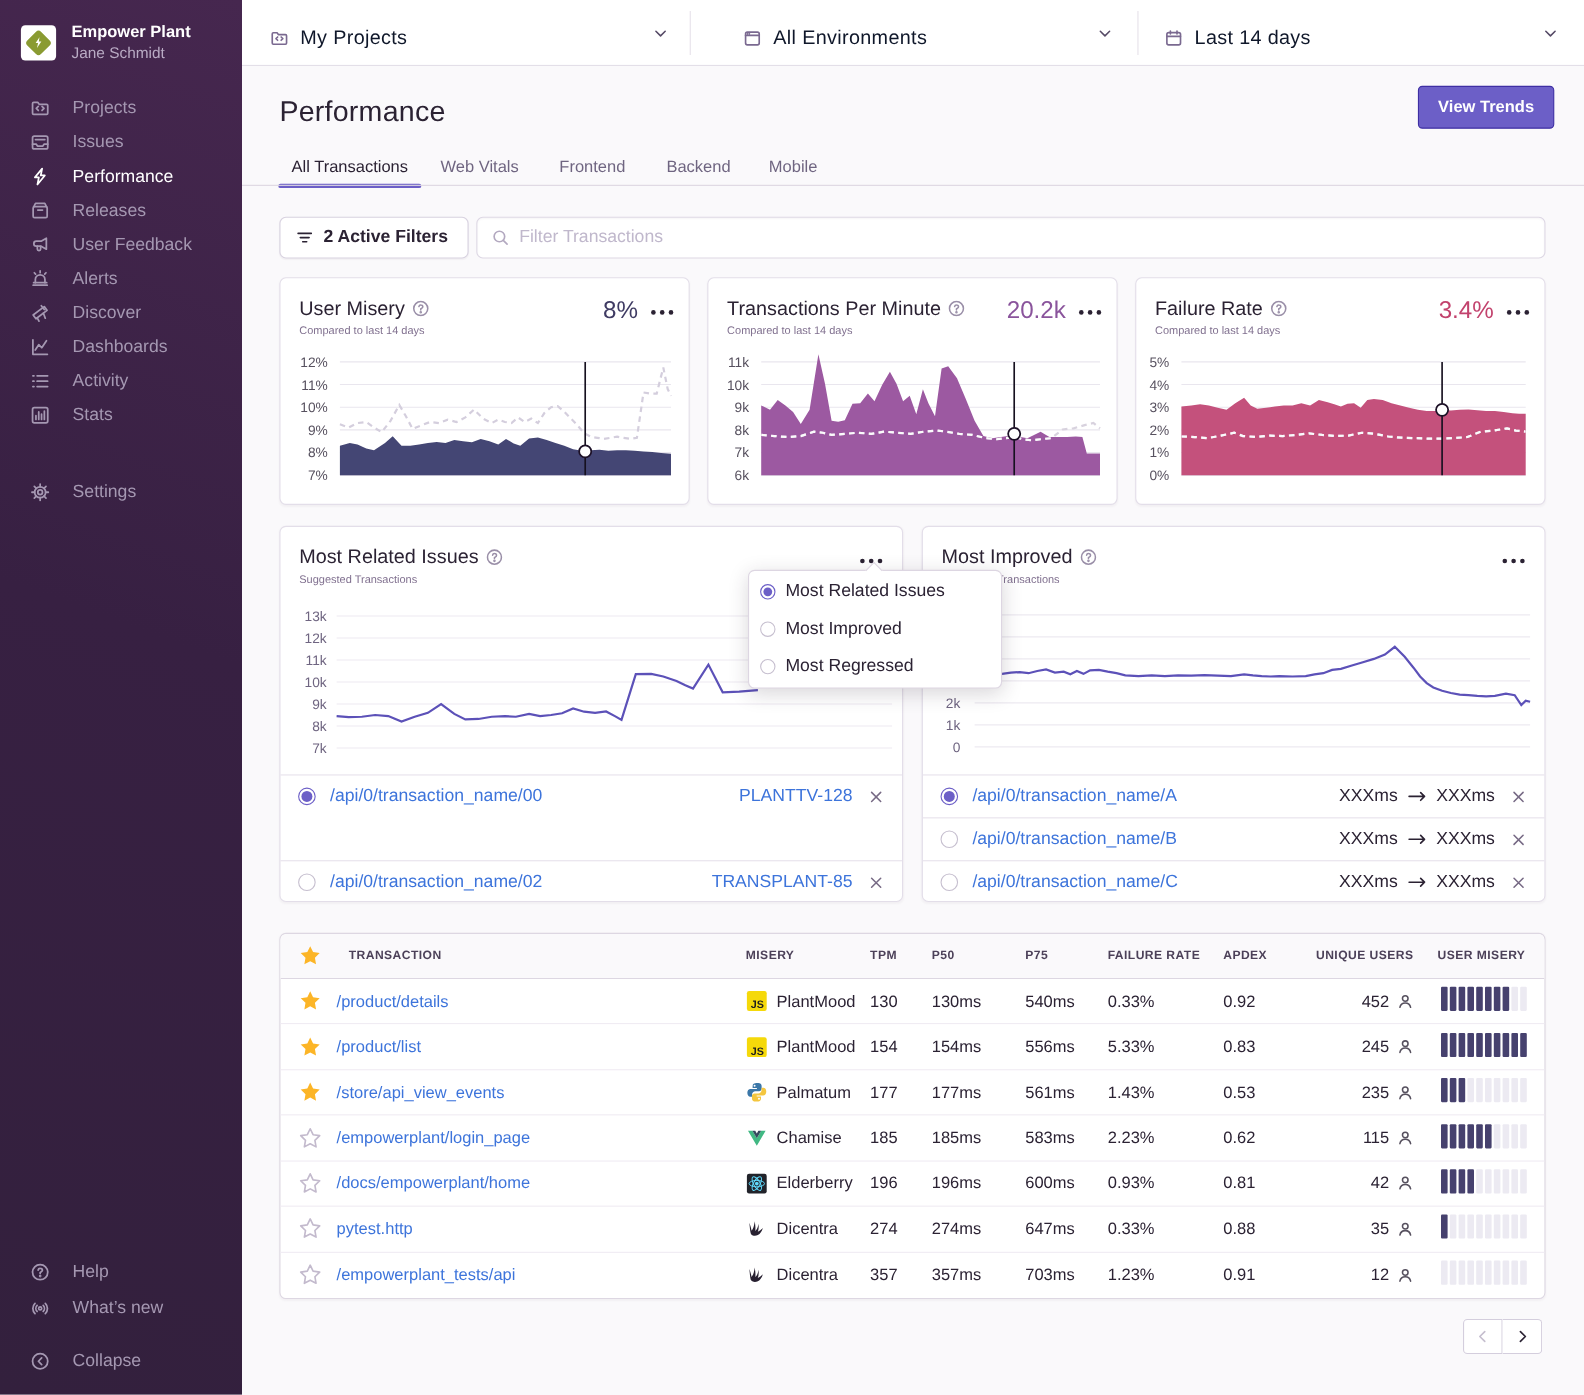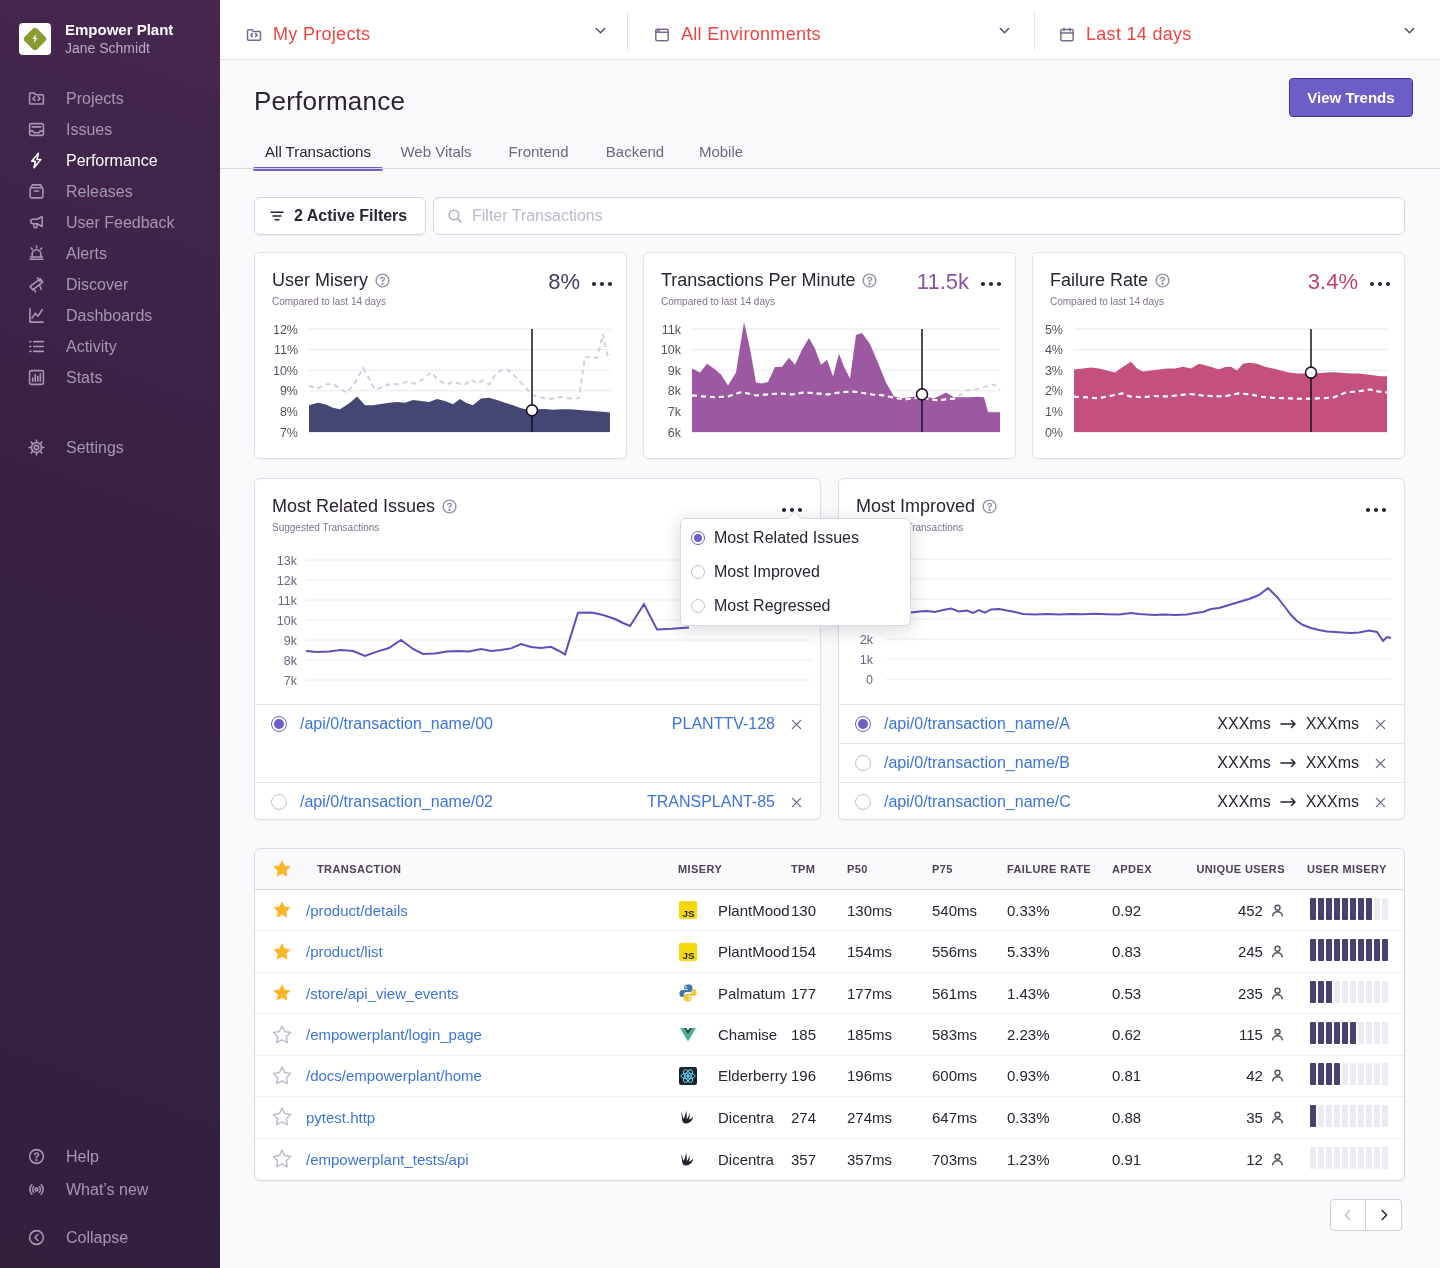--- a/index.html
+++ b/index.html
@@ -12,21 +12,21 @@
 #sb-logo svg{position:absolute;left:4px;top:4px}
 #sb-titles{margin-left:14px}
 #sb-titles .t1{color:#fff;font-weight:bold;font-size:15px;line-height:19px}
 #sb-titles .t2{color:#b9abc4;font-size:14px;line-height:18px}
 ul.nav{list-style:none;position:absolute;left:0;width:220px}
 ul.nav li{height:31px;display:flex;align-items:center;padding-left:28px}
 ul.nav li .ic{width:17px;height:17px;margin-right:21px;display:flex;align-items:center;justify-content:center}
 ul.nav li.on{color:#fff}
 
 #topbar{position:absolute;left:220px;top:0;width:1220px;height:60px;background:#fff;border-bottom:1px solid #e3dfe8}
-.tb-item{position:absolute;top:0;height:69px;display:flex;align-items:center;color:#ef4444;font-size:18px;letter-spacing:.3px}
+.tb-item{position:absolute;top:0;height:69px;display:flex;align-items:center;color:#0f172a;font-size:18px;letter-spacing:.3px}
 .tb-item .ic{color:#7a6990;margin-right:11px;display:flex}
 .tb-sep{position:absolute;top:10px;height:40px;width:1px;background:#e6e2ea}
 .tb-chev{position:absolute;top:23px;color:#564a66}
 
 #pg-title{position:absolute;left:254px;top:86px;font-size:26px;color:#2b2233;letter-spacing:.2px}
 #btn-trends{position:absolute;left:1289px;top:78px;width:124px;height:39px;background:#6c5fc7;border:1px solid #3e2fa3;border-radius:4px;color:#fff;font-weight:bold;font-size:15px;display:flex;align-items:center;justify-content:center}
 .tab{position:absolute;top:143px;font-size:15px;color:#6f6581;text-align:center}
 .tab.on{color:#2b2233}
 .tab .ul{position:absolute;left:0;right:0;bottom:-10.5px;height:4px;background:#6c5fc7;border-radius:2px}
 #tabline{position:absolute;left:220px;top:168px;width:1220px;height:1px;background:#ddd6e2}
@@ -58,21 +58,21 @@
 #menu .mi span.lab{margin-left:9px}
 
 #ttable{position:absolute;left:254px;top:848px;width:1151px;background:#fff;border:1px solid #ddd7e2;border-radius:6px;box-shadow:0 1px 2px rgba(43,34,51,.04)}
 #thead{height:41px;background:#faf9fb;border-bottom:1px solid #ddd7e2;border-radius:6px 6px 0 0;display:flex;align-items:center;font-size:11px;font-weight:bold;color:#4c4159;letter-spacing:.4px}
 .trow{height:41.45px;border-bottom:1px solid #f0ecf3;display:flex;align-items:center;font-size:15px;color:#2b2233}
 .trow:last-child{border-bottom:none}
 .c-star{width:46px;display:flex;flex:none;padding-left:17px}
 .c-tx{width:360px;flex:none;padding-left:5px;color:#3d74db}
 #thead .c-tx{color:#4c4159;padding-left:16px}
 .c-proj{width:130px;flex:none;display:flex;align-items:center;padding-left:17px}
-.c-proj .pi{display:flex;margin-right:20px}
+.c-proj .pi{display:flex;margin-right:8px}
 .c-num{flex:none;text-align:left}
 .c-tpm{width:56px}.c-p50{width:85px}.c-p75{width:75px}.c-fail{width:105px}.c-apdex{width:61px}
 .c-users{width:120px;display:flex;align-items:center;justify-content:flex-end;padding-right:7px}
 .c-users .ic{margin-left:7px;color:#57515f;display:flex}
 .c-mis{width:113px;padding-left:18px}
 .mis{display:inline-flex;height:22px;align-items:stretch}
 .mis i{width:6px;margin-right:2px;border-radius:1px}
 
 #pager{position:absolute;left:1330px;top:1199px;width:73px;height:32px;display:flex}
 #pager .pb{width:36px;height:32px;background:#fff;border:1px solid #d4cedd;display:flex;align-items:center;justify-content:center}
@@ -193,21 +193,21 @@
     <div class="tb-item" style="left:246px"><span class="ic">
         <svg width="16" height="16" viewBox="0 0 16 16" fill="none" stroke="currentColor" stroke-width="1.5" stroke-linecap="round" stroke-linejoin="round">
           <path d="M1.5 12.2V3.8c0-.6.4-1 1-1h3.4l1.3 1.7h6.3c.6 0 1 .4 1 1v6.7c0 .6-.4 1-1 1h-11c-.6 0-1-.4-1-1z"></path>
           <path d="M6.4 6.6 4.9 8.1l1.5 1.5M9.6 6.6l1.5 1.5-1.5 1.5"></path>
         </svg>
       </span>My Projects</div>
     <span class="tb-chev" style="left:593px"><svg width="15" height="15" viewBox="0 0 16 16" fill="none" stroke="currentColor" stroke-width="1.5" stroke-linecap="round" stroke-linejoin="round">
         <path d="M3.5 5.8 8 10.3l4.5-4.5"></path>
       </svg></span>
     <div class="tb-sep" style="left:627px"></div>
-    <div class="tb-item" style="left:654px"><span class="ic">
+    <div class="tb-item" style="left:676px"><span class="ic">
         <svg width="16" height="16" viewBox="0 0 16 16" fill="none" stroke="currentColor" stroke-width="1.5" stroke-linecap="round" stroke-linejoin="round">
           <rect x="1.8" y="2.2" width="12.4" height="11.6" rx="1.6"></rect>
           <path d="M1.8 5.2h12.4M3.6 3.7h.1M5.2 3.7h.1"></path>
         </svg>
       </span>All Environments</div>
     <span class="tb-chev" style="left:997px"><svg width="15" height="15" viewBox="0 0 16 16" fill="none" stroke="currentColor" stroke-width="1.5" stroke-linecap="round" stroke-linejoin="round">
         <path d="M3.5 5.8 8 10.3l4.5-4.5"></path>
       </svg></span>
     <div class="tb-sep" style="left:1034px"></div>
     <div class="tb-item" style="left:1059px"><span class="ic">
@@ -305,21 +305,21 @@
         <circle cx="278" cy="141.38" r="5.5" fill="#fff" stroke="#1d1127" stroke-width="1.6"></circle>
       </svg>
       <div class="hd">Transactions Per Minute<span class="q">
           <svg width="15" height="15" viewBox="0 0 16 16" fill="none" stroke="currentColor" stroke-width="1.5" stroke-linecap="round" stroke-linejoin="round">
             <circle cx="8" cy="8" r="6.8"></circle>
             <path d="M6.2 6.1c.2-1 1-1.7 2-1.6 1 0 1.8.9 1.8 1.8 0 1.2-1.1 1.4-2 2.1v.9"></path>
             <circle cx="8" cy="11.6" r=".5" fill="currentColor"></circle>
           </svg>
         </span></div>
       <div class="sub">Compared to last 14 days</div>
-      <div class="val" style="right:46px;color:#8a549c">11.5k</div>
+      <div class="val" style="right:46px;color:#8a549c">20.2k</div>
       <div class="dots" style="right:13px">
         <svg width="22" height="6" viewBox="0 0 22 6">
           <circle cx="3" cy="3" r="2.1" fill="#2b2233"></circle>
           <circle cx="11" cy="3" r="2.1" fill="#2b2233"></circle>
           <circle cx="19" cy="3" r="2.1" fill="#2b2233"></circle>
         </svg>
       </div>
     </div>
     <div class="card" style="left:1032px;top:252px;width:373px;height:207px">
       <svg class="abs" width="373" height="207" viewBox="0 0 373 207" font-family="Liberation Sans, sans-serif">

